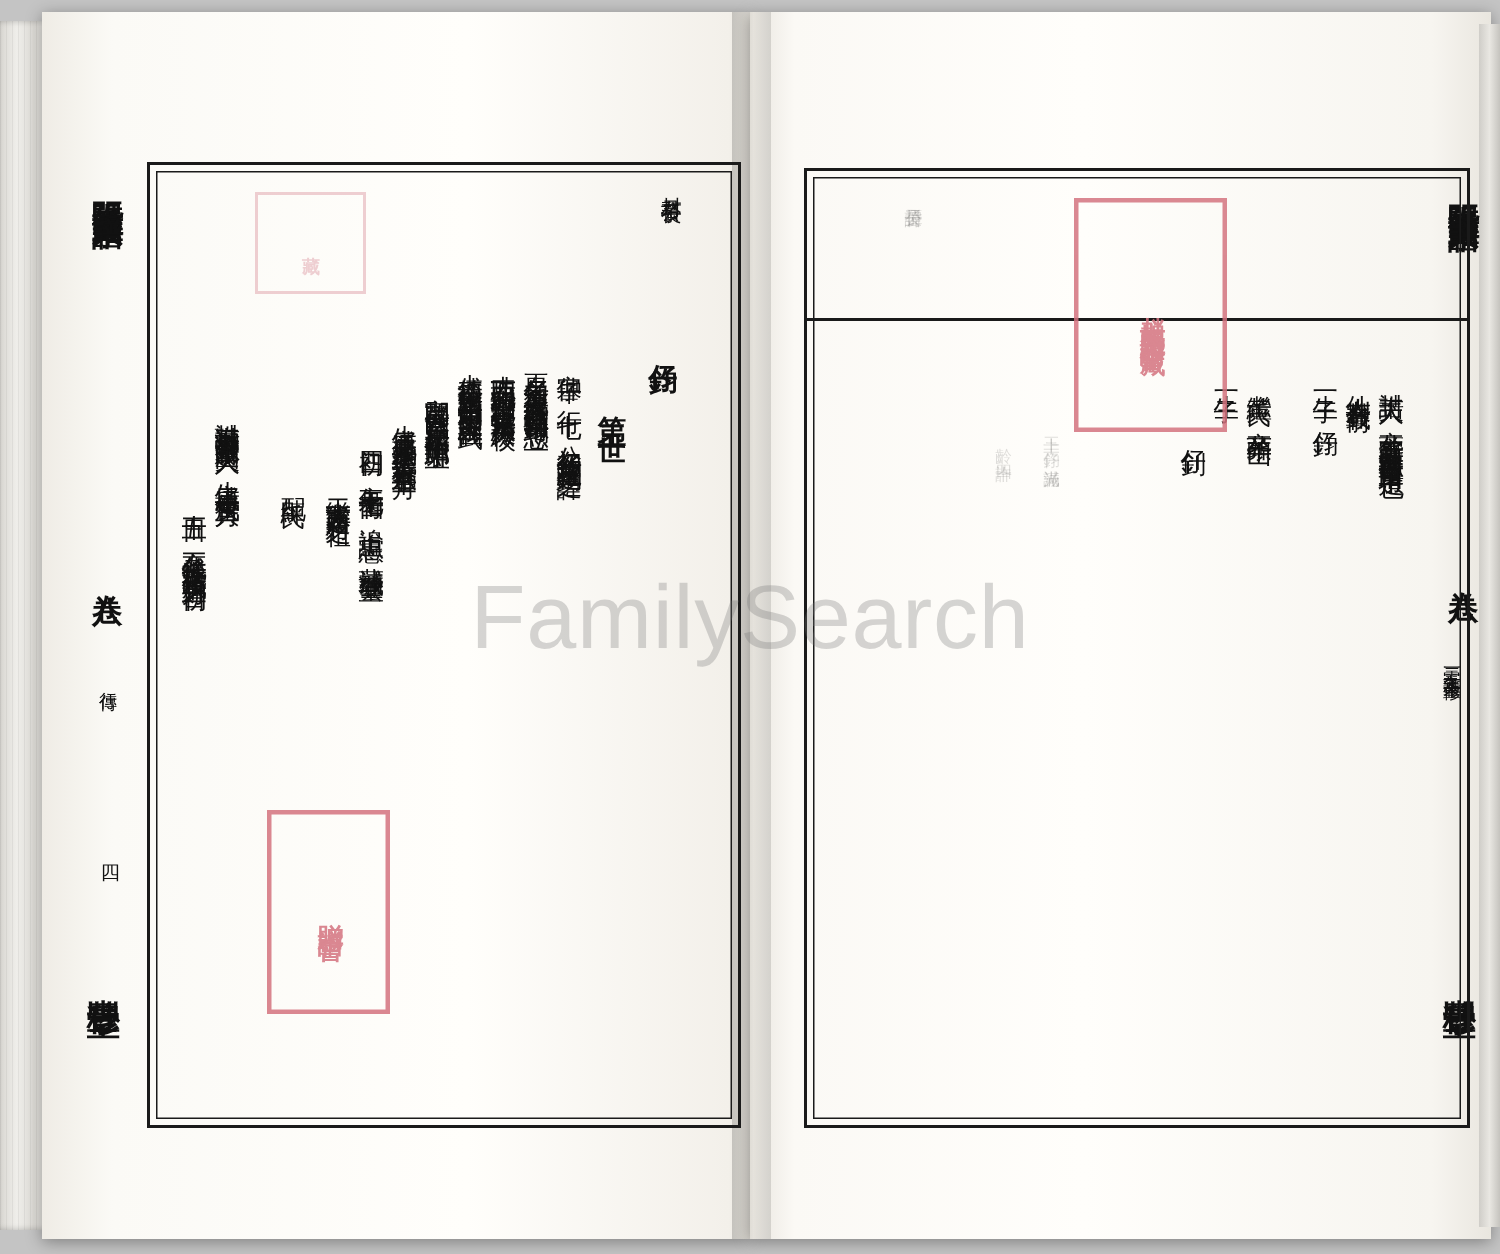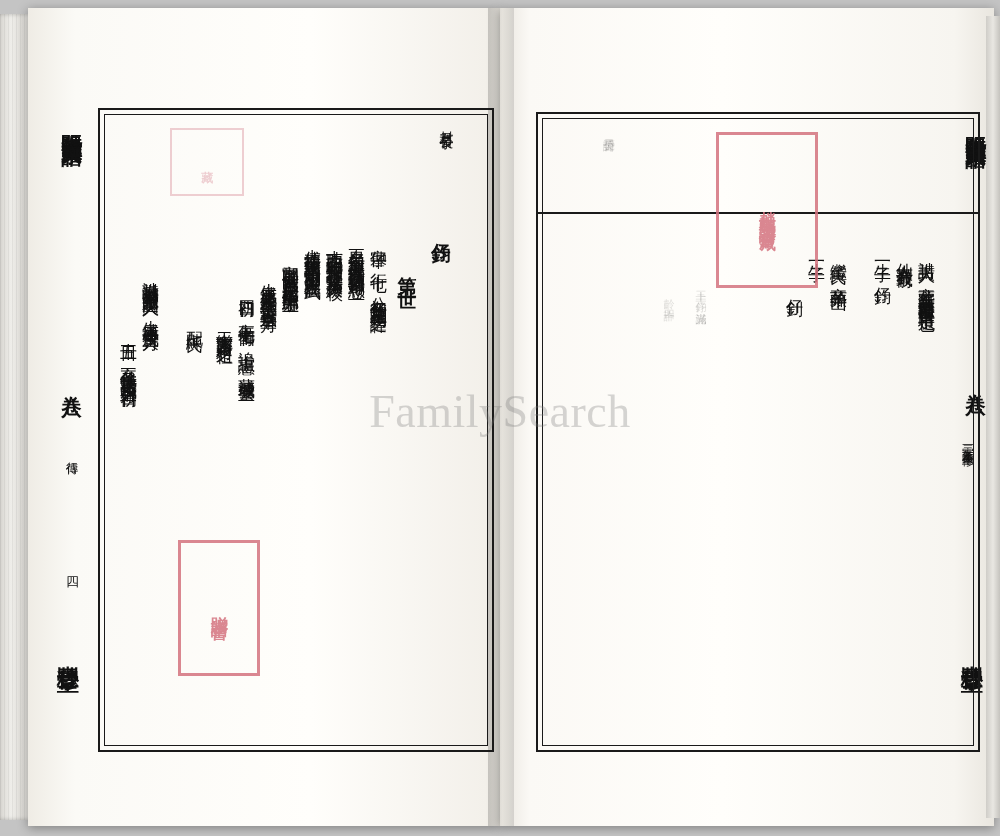--- a/index.html
+++ b/index.html
@@ -107,22 +107,22 @@
     text-align:center;
   }
   #seal-right{left:716px;top:132px;width:96px;height:150px;}
   #seal-left-lower{left:178px;top:540px;width:76px;height:130px;border-width:3px;}
   #seal-left-faint{left:170px;top:128px;width:70px;height:64px;border:2px solid #e2a9b1;color:#e2a9b1;opacity:.55;}
   #seal-left-faint .sealtext{font-size:12px;letter-spacing:.18em;}
 
   
   #watermark{
     position:absolute;left:150px;top:356px;width:700px;height:110px;
-    font-family:Liberation Serif, serif;
-    font-size:46px;color:rgba(120,120,120,.30);
+    font-family:Liberation Sans, sans-serif;
+    font-size:60px;color:rgba(120,120,120,.30);
     letter-spacing:.5px;font-weight:400;
     display:flex;align-items:center;justify-content:center;
     pointer-events:none;
   }
 
   
   .ghost{position:absolute;color:rgba(60,60,60,.16);writing-mode:vertical-rl;text-orientation:upright;white-space:nowrap;}
 </style>
 </head>
 <body>

